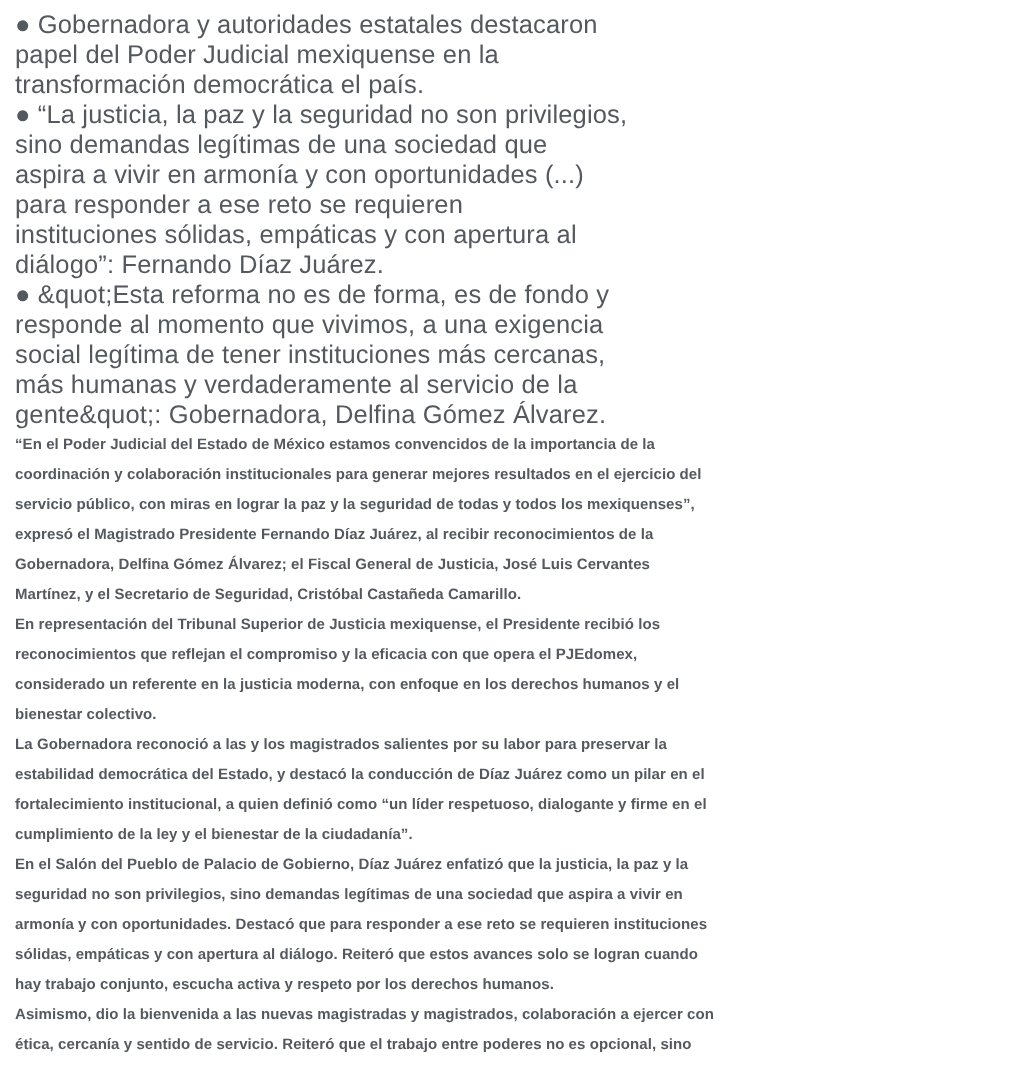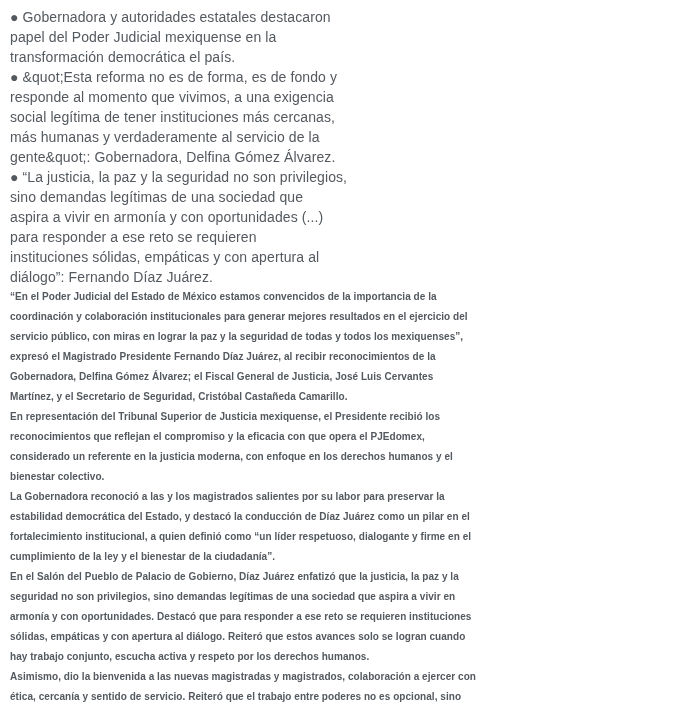--- a/index.html
+++ b/index.html
@@ -18,21 +18,21 @@
     width: 682px;
     height: 711px;
     padding: 7px 8px 0 10px;
     overflow: hidden;
     color: #54595f;
   }
   .bullet-list {
     margin: 0 0 0 0;
   }
   .bullet-item {
-    font-size: 14px;
+    font-size: 17px;
     line-height: 20px;
     white-space: pre;
     overflow: hidden;
     letter-spacing: 0.1px;
   }
   .paragraphs p {
     margin: 0;
     font-size: 10px;
     line-height: 20px;
     white-space: pre;
@@ -43,31 +43,31 @@
 </style>
 </head>
 <body>
 
 <div class="article">
 
   <div class="bullet-list">
     <div class="bullet-item">● Gobernadora y autoridades estatales destacaron
 papel del Poder Judicial mexiquense en la
 transformación democrática el país.</div>
-    <div class="bullet-item">● &amp;quot;Esta reforma no es de forma, es de fondo y
-responde al momento que vivimos, a una exigencia
-social legítima de tener instituciones más cercanas,
-más humanas y verdaderamente al servicio de la
-gente&amp;quot;: Gobernadora, Delfina Gómez Álvarez.</div>
     <div class="bullet-item">● “La justicia, la paz y la seguridad no son privilegios,
 sino demandas legítimas de una sociedad que
 aspira a vivir en armonía y con oportunidades (...)
 para responder a ese reto se requieren
 instituciones sólidas, empáticas y con apertura al
 diálogo”: Fernando Díaz Juárez.</div>
+    <div class="bullet-item">● &amp;quot;Esta reforma no es de forma, es de fondo y
+responde al momento que vivimos, a una exigencia
+social legítima de tener instituciones más cercanas,
+más humanas y verdaderamente al servicio de la
+gente&amp;quot;: Gobernadora, Delfina Gómez Álvarez.</div>
   </div>
 
   <div class="paragraphs">
     <p>“En el Poder Judicial del Estado de México estamos convencidos de la importancia de la
 coordinación y colaboración institucionales para generar mejores resultados en el ejercicio del
 servicio público, con miras en lograr la paz y la seguridad de todas y todos los mexiquenses”,
 expresó el Magistrado Presidente Fernando Díaz Juárez, al recibir reconocimientos de la
 Gobernadora, Delfina Gómez Álvarez; el Fiscal General de Justicia, José Luis Cervantes
 Martínez, y el Secretario de Seguridad, Cristóbal Castañeda Camarillo.</p>
     <p>En representación del Tribunal Superior de Justicia mexiquense, el Presidente recibió los

